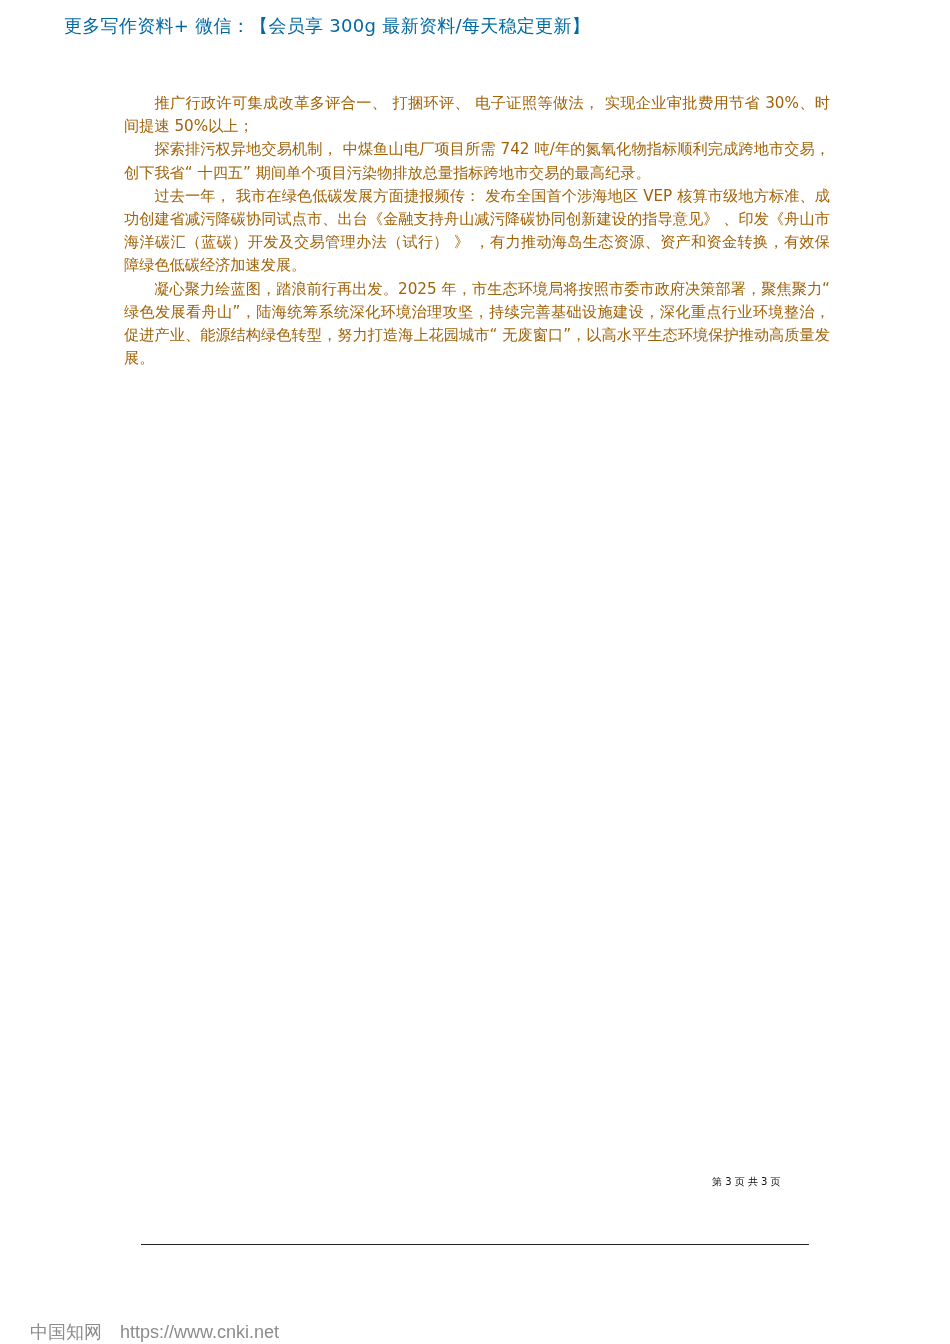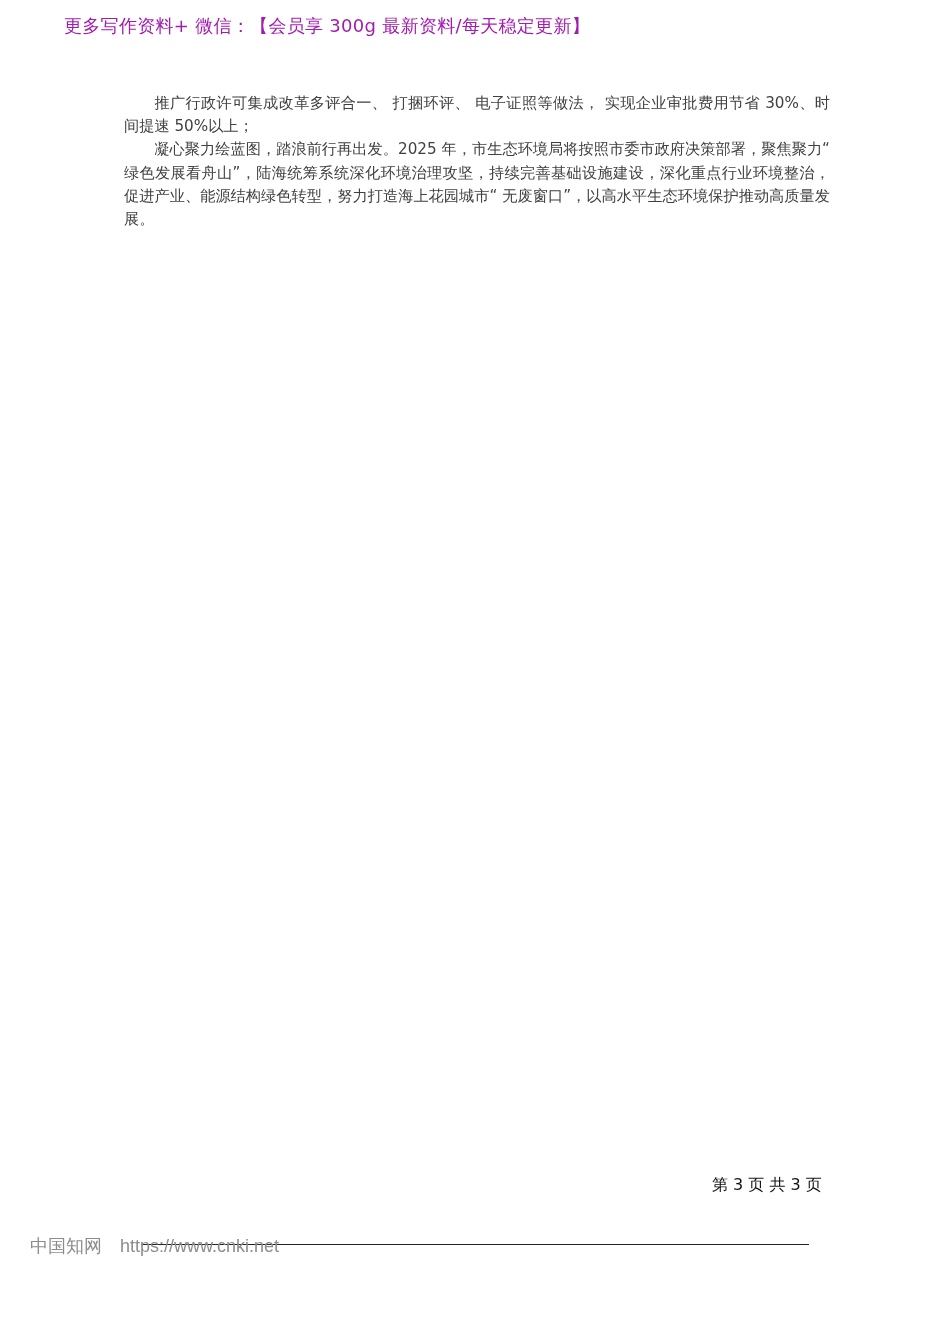--- a/index.html
+++ b/index.html
@@ -1,31 +1,33 @@
 <!DOCTYPE html>
 <html><head>
   <meta charset="utf-8">
   <style>
     html, body { margin: 0; padding: 0; background: #ffffff; }
     body { width: 950px; height: 1344px; position: relative; overflow: hidden; font-family: "DejaVu Sans", sans-serif; }
-    .banner { position: absolute; left: 64px; top: 14px; font-size: 18px; color: #a21caf; letter-spacing: 0.3px; white-space: nowrap; }
-    .content { position: absolute; left: 124px; top: 92px; width: 706px; font-size: 15.2px; line-height: 23.2px; color: #404040; }
+    .banner { position: absolute; left: 64px; top: 14px; font-size: 18px; color: #0369a1; letter-spacing: 0.3px; white-space: nowrap; }
+    .content { position: absolute; left: 124px; top: 92px; width: 706px; font-size: 15.2px; line-height: 23.2px; color: #a16207; }
     .content p { margin: 0; text-indent: 2em; text-align: justify; }
-    .page-num { position: absolute; left: 712px; top: 1175px; font-size: 16px; color: #111; font-family: "DejaVu Sans", sans-serif; }
+    .page-num { position: absolute; left: 712px; top: 1175px; font-size: 10px; color: #111; font-family: "DejaVu Sans", sans-serif; }
     .rule { position: absolute; left: 141px; top: 1244px; width: 668px; height: 1px; background: #222; }
-    .footer { position: absolute; left: 30px; top: 1234px; font-size: 18px; color: #8c8c8c; white-space: nowrap; }
+    .footer { position: absolute; left: 30px; top: 1320px; font-size: 18px; color: #8c8c8c; white-space: nowrap; }
     .footer .url { margin-left: 18px; font-family: "Liberation Sans", sans-serif; }
   </style>
 </head>
 <body>
 
 <div class="banner">更多写作资料+ 微信：【会员享 300g 最新资料/每天稳定更新】</div>
 
 <div class="content">
   <p>推广行政许可集成改革多评合一、 打捆环评、 电子证照等做法， 实现企业审批费用节省 30%、时间提速 50%以上；</p>
+  <p>探索排污权异地交易机制， 中煤鱼山电厂项目所需 742 吨/年的氮氧化物指标顺利完成跨地市交易，创下我省“ 十四五” 期间单个项目污染物排放总量指标跨地市交易的最高纪录。</p>
+  <p>过去一年， 我市在绿色低碳发展方面捷报频传： 发布全国首个涉海地区 VEP 核算市级地方标准、成功创建省减污降碳协同试点市、出台《金融支持舟山减污降碳协同创新建设的指导意见》 、印发《舟山市海洋碳汇（蓝碳）开发及交易管理办法（试行） 》 ，有力推动海岛生态资源、资产和资金转换，有效保障绿色低碳经济加速发展。</p>
   <p>凝心聚力绘蓝图，踏浪前行再出发。2025 年，市生态环境局将按照市委市政府决策部署，聚焦聚力“ 绿色发展看舟山”，陆海统筹系统深化环境治理攻坚，持续完善基础设施建设，深化重点行业环境整治，促进产业、能源结构绿色转型，努力打造海上花园城市“ 无废窗口”，以高水平生态环境保护推动高质量发展。</p>
 </div>
 
 <div class="page-num">第 3 页 共 3 页</div>
 
 <div class="rule"></div>
 
 <div class="footer">
   <span>中国知网</span><span class="url">https://www.cnki.net</span>
 </div>

